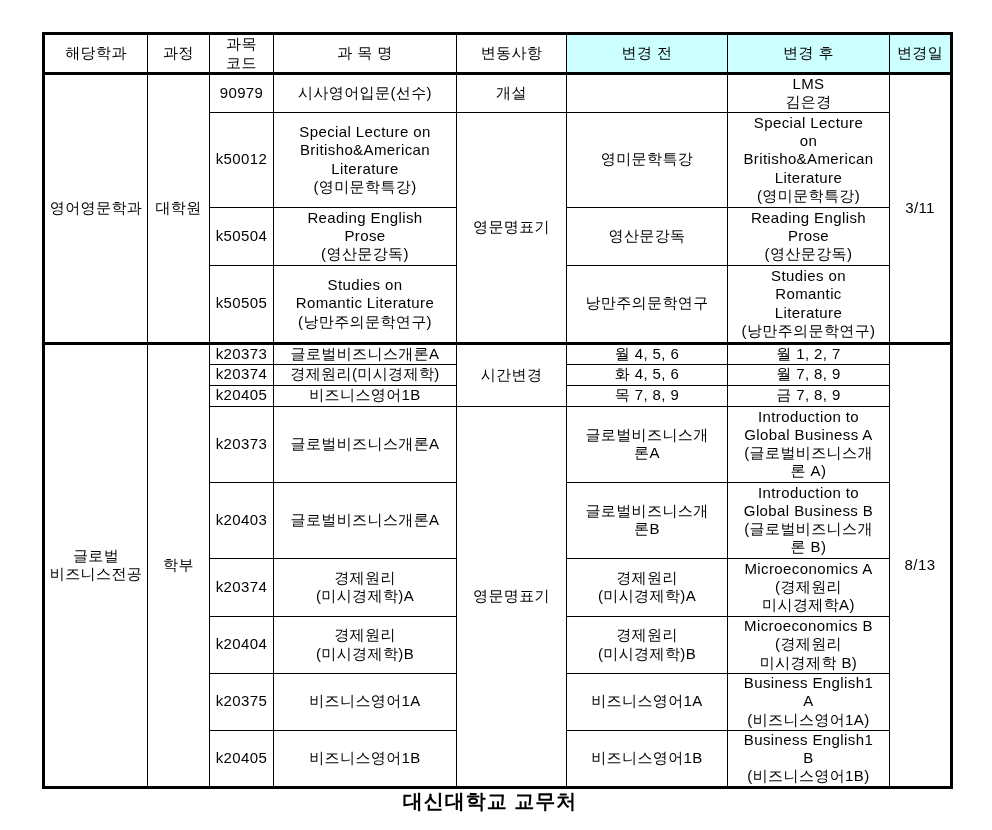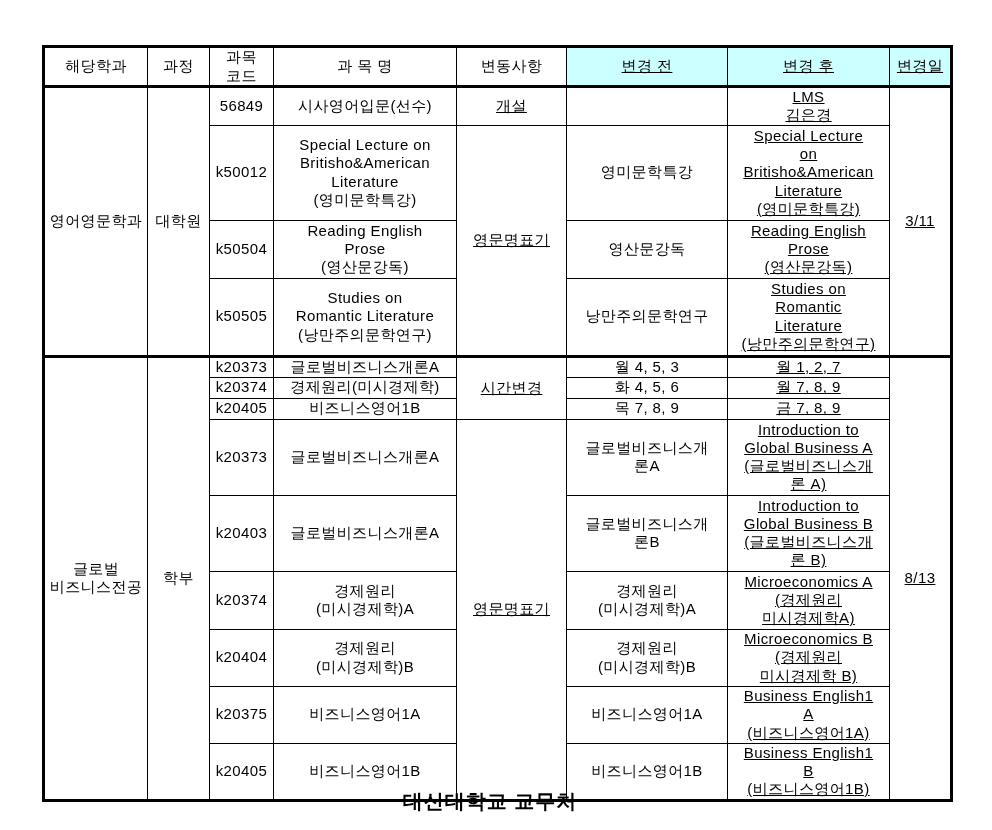--- a/index.html
+++ b/index.html
@@ -7,21 +7,21 @@
     padding: 0;
     width: 992px;
     height: 830px;
     background: #ffffff;
     font-family: "Liberation Sans", "DejaVu Sans", sans-serif;
     color: #000;
   }
   .table-wrap {
     position: absolute;
     left: 42px;
-    top: 45px;
+    top: 32px;
   }
   table.course-table {
     border-collapse: collapse;
     table-layout: fixed;
     width: 908px;
     border: 3px solid #000;
   }
   .course-table th, .course-table td {
     border: 1px solid #000;
     text-align: center;
@@ -29,21 +29,21 @@
     white-space: pre-line;
     font-size: 15px;
     line-height: 1.22;
     letter-spacing: 0.4px;
     padding: 0 2px;
     overflow: hidden;
     font-weight: normal;
   }
   .course-table thead tr { border-bottom: 3px solid #000; }
   .course-table tr.section-divider { border-top: 3px solid #000; }
-  .b { font-weight: bold; text-decoration: underline; }
+  .b { font-weight: bold; }
   .hl { background: #CCFFFF; }
   .footer-title {
     position: absolute;
     left: 36px;
     top: 788px;
     width: 908px;
     text-align: center;
     font-size: 20px;
     font-weight: bold;
     letter-spacing: 1px;
@@ -75,21 +75,21 @@
         <th class="hl b">변경 전</th>
         <th class="hl b">변경 후</th>
         <th class="hl b">변경일</th>
       </tr>
     </thead>
     <tbody>
 
       <tr style="height:38px">
         <td rowspan="4">영어영문학과</td>
         <td rowspan="4">대학원</td>
-        <td>56849</td>
+        <td>90979</td>
         <td>시사영어입문(선수)</td>
         <td class="b">개설</td>
         <td></td>
         <td class="b">LMS
 김은경</td>
         <td rowspan="4" class="b">3/11</td>
       </tr>
       <tr style="height:95px">
         <td>k50012</td>
         <td>Special Lecture on
@@ -126,21 +126,21 @@
 (낭만주의문학연구)</td>
       </tr>
 
       <tr class="section-divider" style="height:21px">
         <td rowspan="9">글로벌
 비즈니스전공</td>
         <td rowspan="9">학부</td>
         <td>k20373</td>
         <td>글로벌비즈니스개론A</td>
         <td rowspan="3" class="b">시간변경</td>
-        <td>월 4, 5, 3</td>
+        <td>월 4, 5, 6</td>
         <td class="b">월 1, 2, 7</td>
         <td rowspan="9" class="b">8/13</td>
       </tr>
       <tr style="height:21px">
         <td>k20374</td>
         <td>경제원리(미시경제학)</td>
         <td>화 4, 5, 6</td>
         <td class="b">월 7, 8, 9</td>
       </tr>
       <tr style="height:21px">

